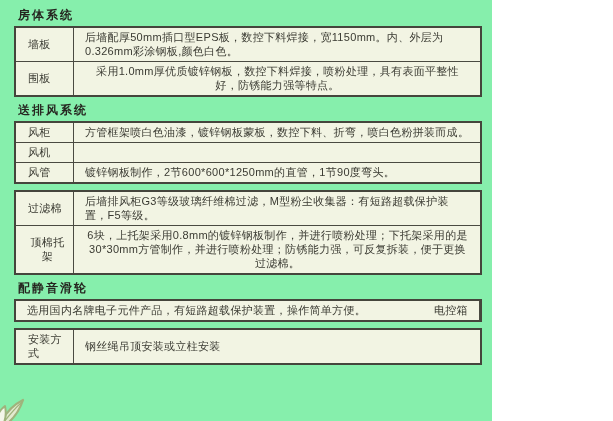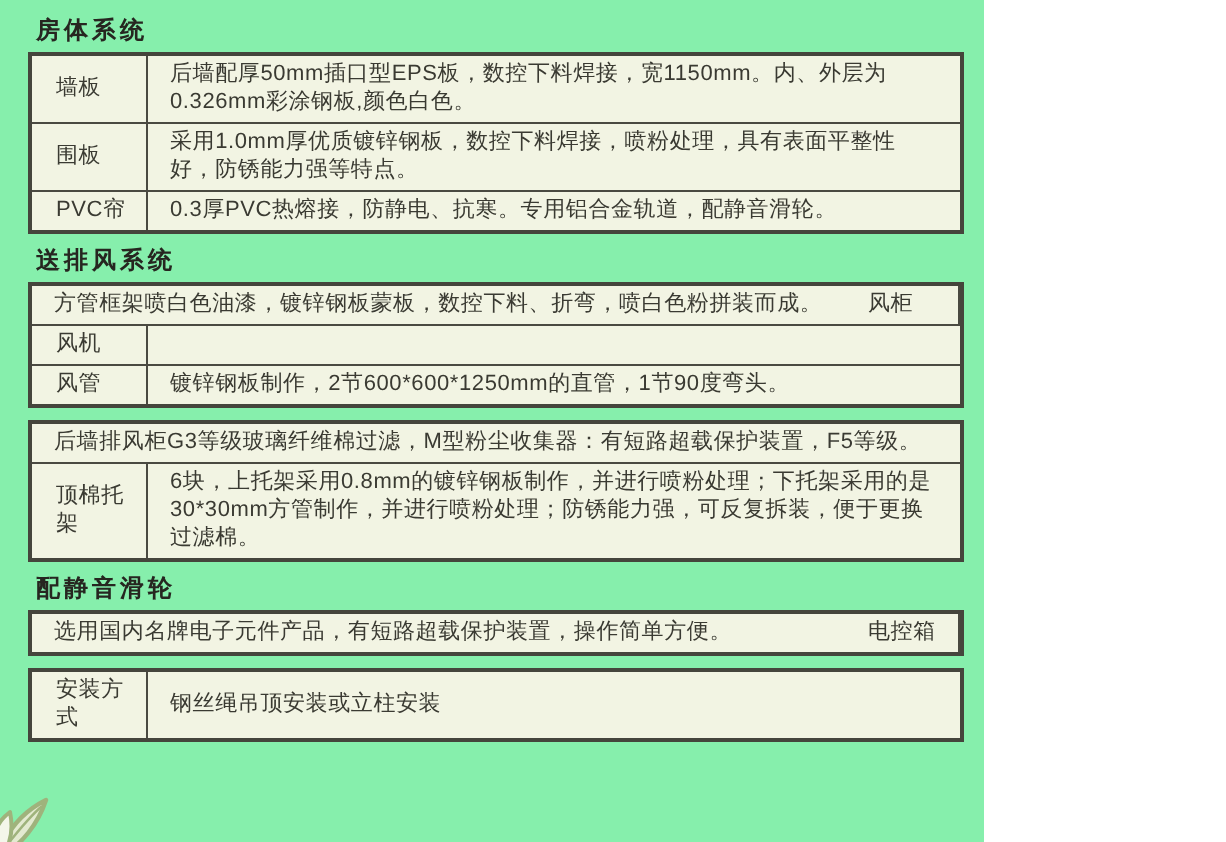--- a/index.html
+++ b/index.html
@@ -32,21 +32,21 @@
     letter-spacing: 2px;
   }
   .spec-table {
     border: 2px solid #45453c;
     background: #f2f4e3;
   }
   .spec-row {
     display: flex;
     align-items: stretch;
   }
-  .spec-row + .spec-row { border-top: 1px solid #4a4a41; }
+  .spec-row + .spec-row { border-top: 1px solid #4a4a41; text-align: center; }
   .cell {
     display: flex;
     align-items: center;
     font-size: 11px;
     line-height: 14px;
     color: #3a3a32;
     letter-spacing: 0.3px;
     box-sizing: border-box;
     padding: 2px 6px 3px 12px;
     min-height: 15px;
@@ -81,49 +81,46 @@
   <div class="spec-row">
     <div class="cell label">墙板</div>
     <div class="cell value">后墙配厚50mm插口型EPS板，数控下料焊接，宽1150mm。内、外层为0.326mm彩涂钢板,颜色白色。</div>
   </div>
 
   <div class="spec-row">
     <div class="cell label">围板</div>
     <div class="cell value">采用1.0mm厚优质镀锌钢板，数控下料焊接，喷粉处理，具有表面平整性好，防锈能力强等特点。</div>
   </div>
 
-  <div class="spec-row">
-    <div class="cell label">PVC帘</div>
-    <div class="cell value">0.3厚PVC热熔接，防静电、抗寒。专用铝合金轨道，配静音滑轮。</div>
-  </div>
 </div>
   </section>
 
   <section class="spec-section">
     <h3 class="section-title">送排风系统</h3>
     <div class="spec-table">
   <div class="spec-row">
+    <div class="cell label">风柜</div>
     <div class="cell value">方管框架喷白色油漆，镀锌钢板蒙板，数控下料、折弯，喷白色粉拼装而成。</div>
-    <div class="cell label">风柜</div>
   </div>
 
   <div class="spec-row">
     <div class="cell label">风机</div>
   </div>
 
   <div class="spec-row">
     <div class="cell label">风管</div>
     <div class="cell value">镀锌钢板制作，2节600*600*1250mm的直管，1节90度弯头。</div>
   </div>
 </div>
   </section>
 
   <section class="spec-section">
     <div class="spec-table">
   <div class="spec-row">
+    <div class="cell label">过滤棉</div>
     <div class="cell value">后墙排风柜G3等级玻璃纤维棉过滤，M型粉尘收集器：有短路超载保护装置，F5等级。</div>
   </div>
 
   <div class="spec-row">
     <div class="cell label">顶棉托架</div>
     <div class="cell value">6块，上托架采用0.8mm的镀锌钢板制作，并进行喷粉处理；下托架采用的是30*30mm方管制作，并进行喷粉处理；防锈能力强，可反复拆装，便于更换过滤棉。</div>
   </div>
 </div>
   </section>
 

